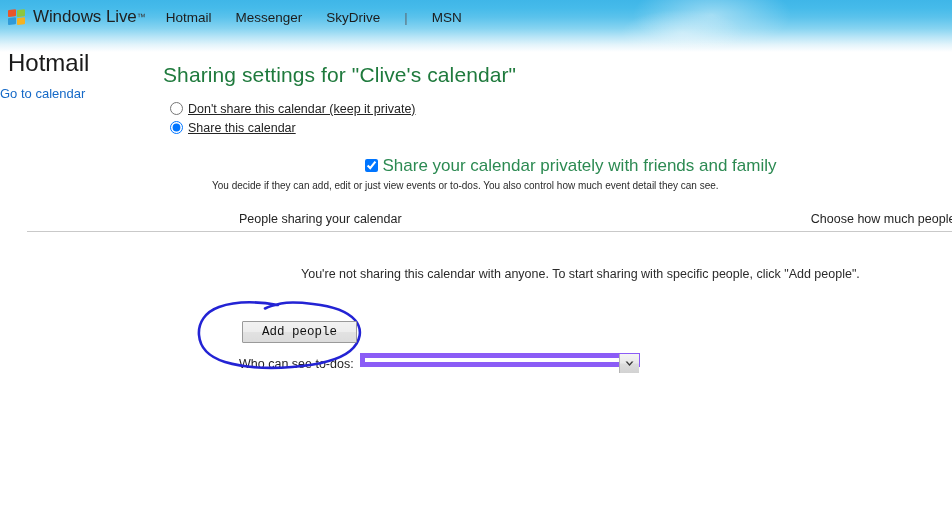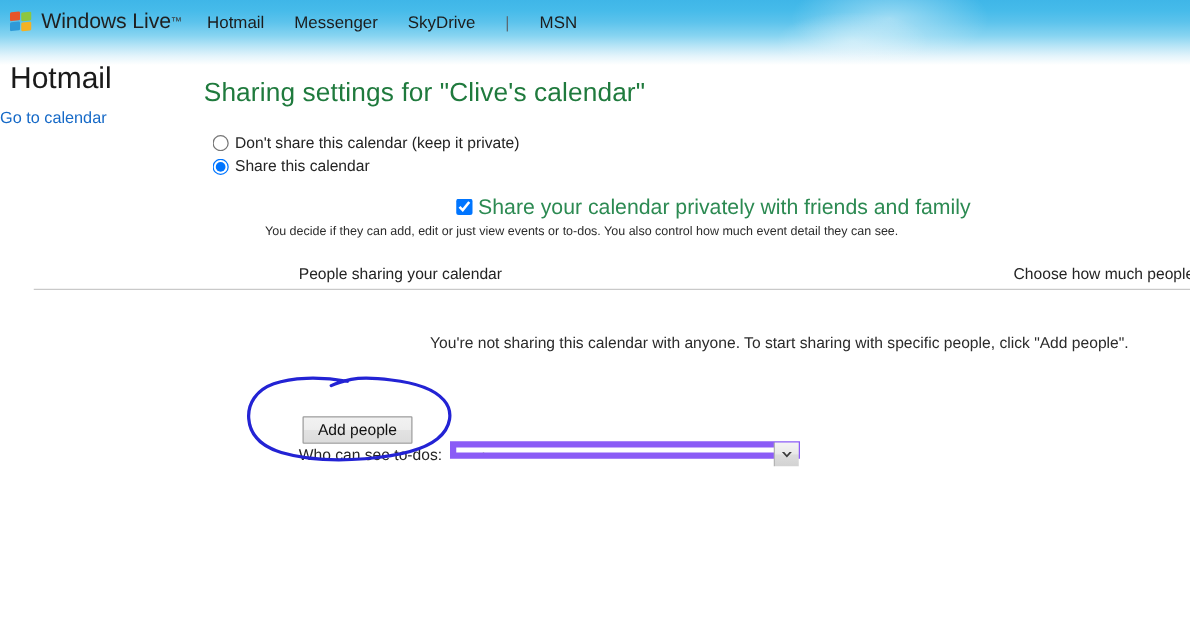--- a/index.html
+++ b/index.html
@@ -151,24 +151,25 @@
     letter-spacing: 0.1px;
   }
 
   
   #share-mode-group {
     margin-top: 14px;
     padding-left: 7px;
   }
   .radio-row {
     display: flex;
-    align-items: flex-end;
+    align-items: flex-start;
     height: 19px;
     font-size: 12.5px;
     color: #242424;
+    text-decoration: underline;
   }
   .radio-row input[type="radio"] {
     margin: 0 5px 0 0;
     width: 13px; height: 13px;
   }
   .radio-row label { cursor: default; }
 
   
   #private-sharing-section {
     margin-top: 16px;
@@ -214,36 +215,35 @@
     left: -163px;
     height: 1px;
     background: #c9c9c9;
   }
   #table-head-wrap { position: relative; }
 
   #empty-state {
     margin: 36px 6px 0 111px;
     font-size: 12.5px;
     color: #2b2b2b;
-    text-align: center;
   }
 
   
   #add-people-row {
     position: relative;
     margin-top: 24px;
     height: 42px;
   }
   #add-people-button {
     position: absolute;
-    left: 52px; top: 28px;
+    left: 52px; top: 16px;
     height: 22px;
     min-width: 88px;
-    padding: 0 9px;
-    font-family: Liberation Sans, sans-serif;
+    padding: 0 19px;
+    font-family: Liberation Mono, monospace;
     font-size: 12.5px;
     color: #111;
     background: linear-gradient(to bottom, #f2f2f2 0%, #ededed 48%, #e2e2e2 52%, #dcdcdc 100%);
     border: 1px solid #9a9a9a;
     border-radius: 1px;
     cursor: pointer;
     line-height: 20px;
   }
   #annotation-circle {
     position: absolute;

